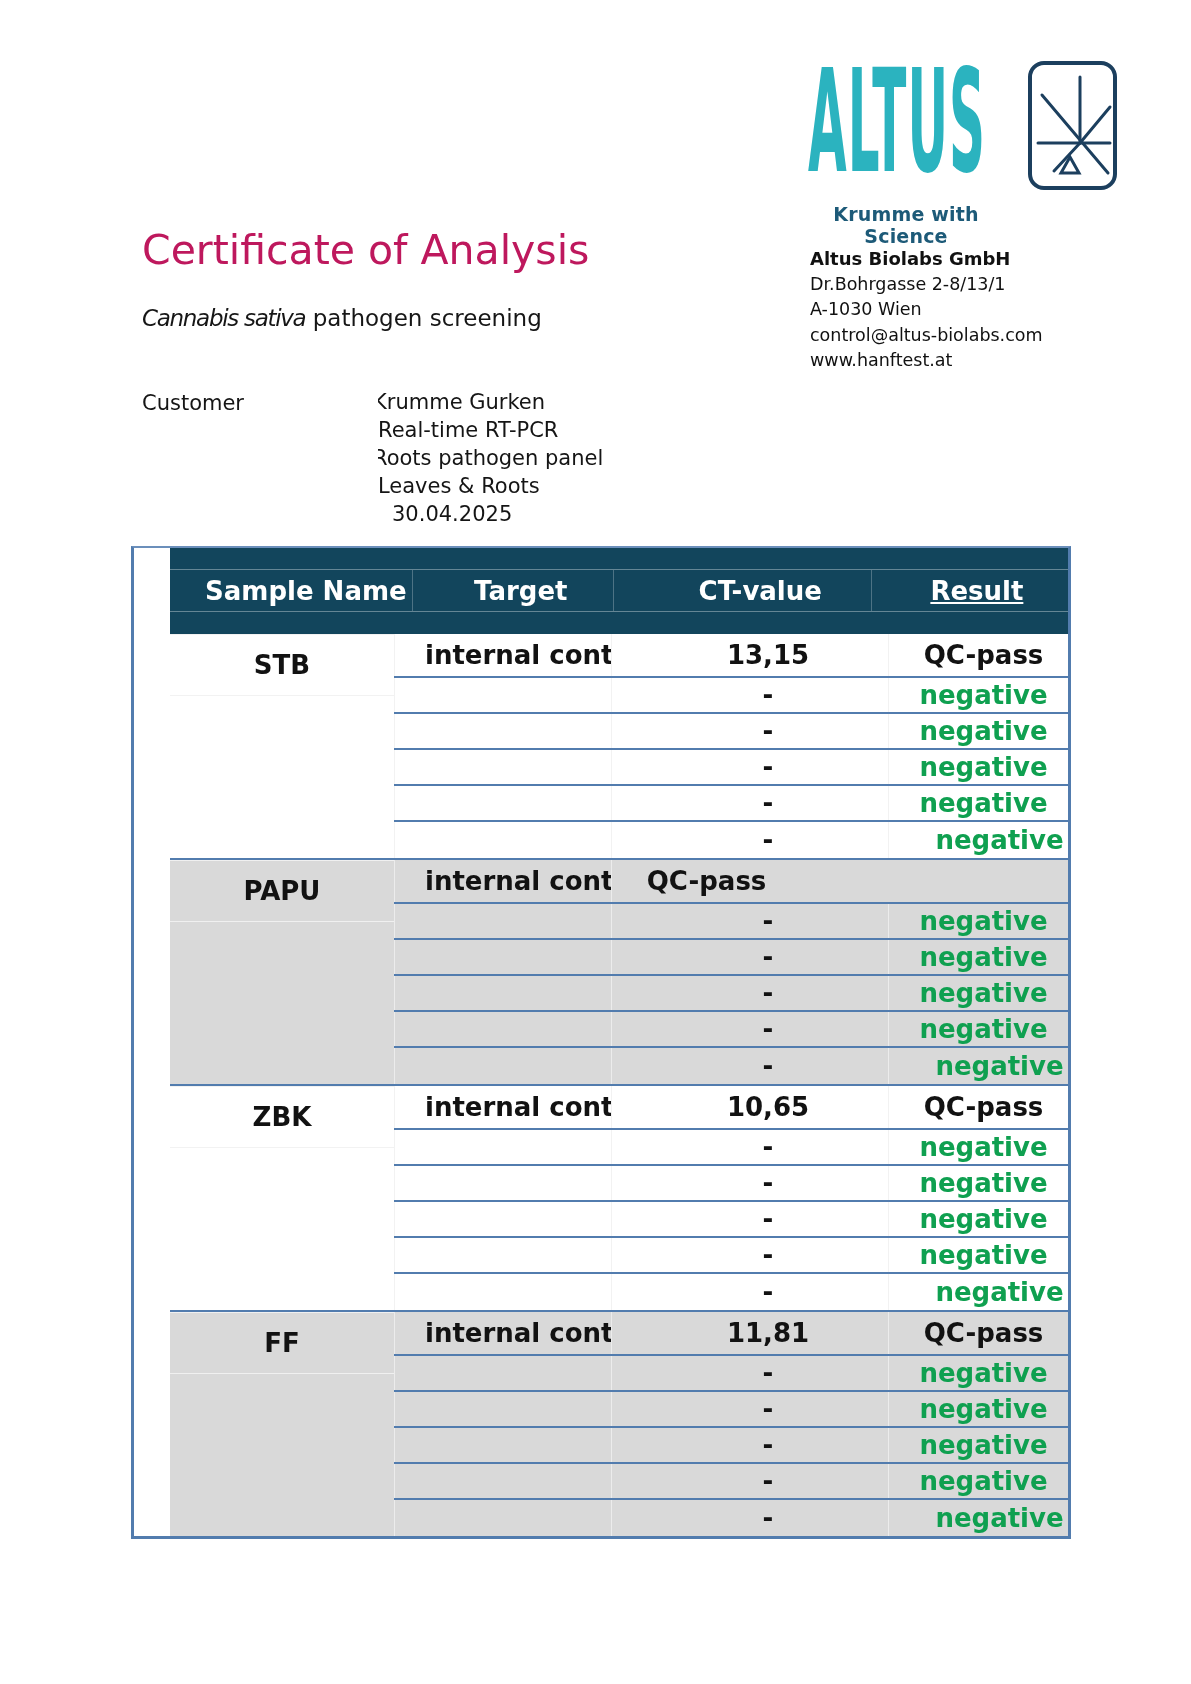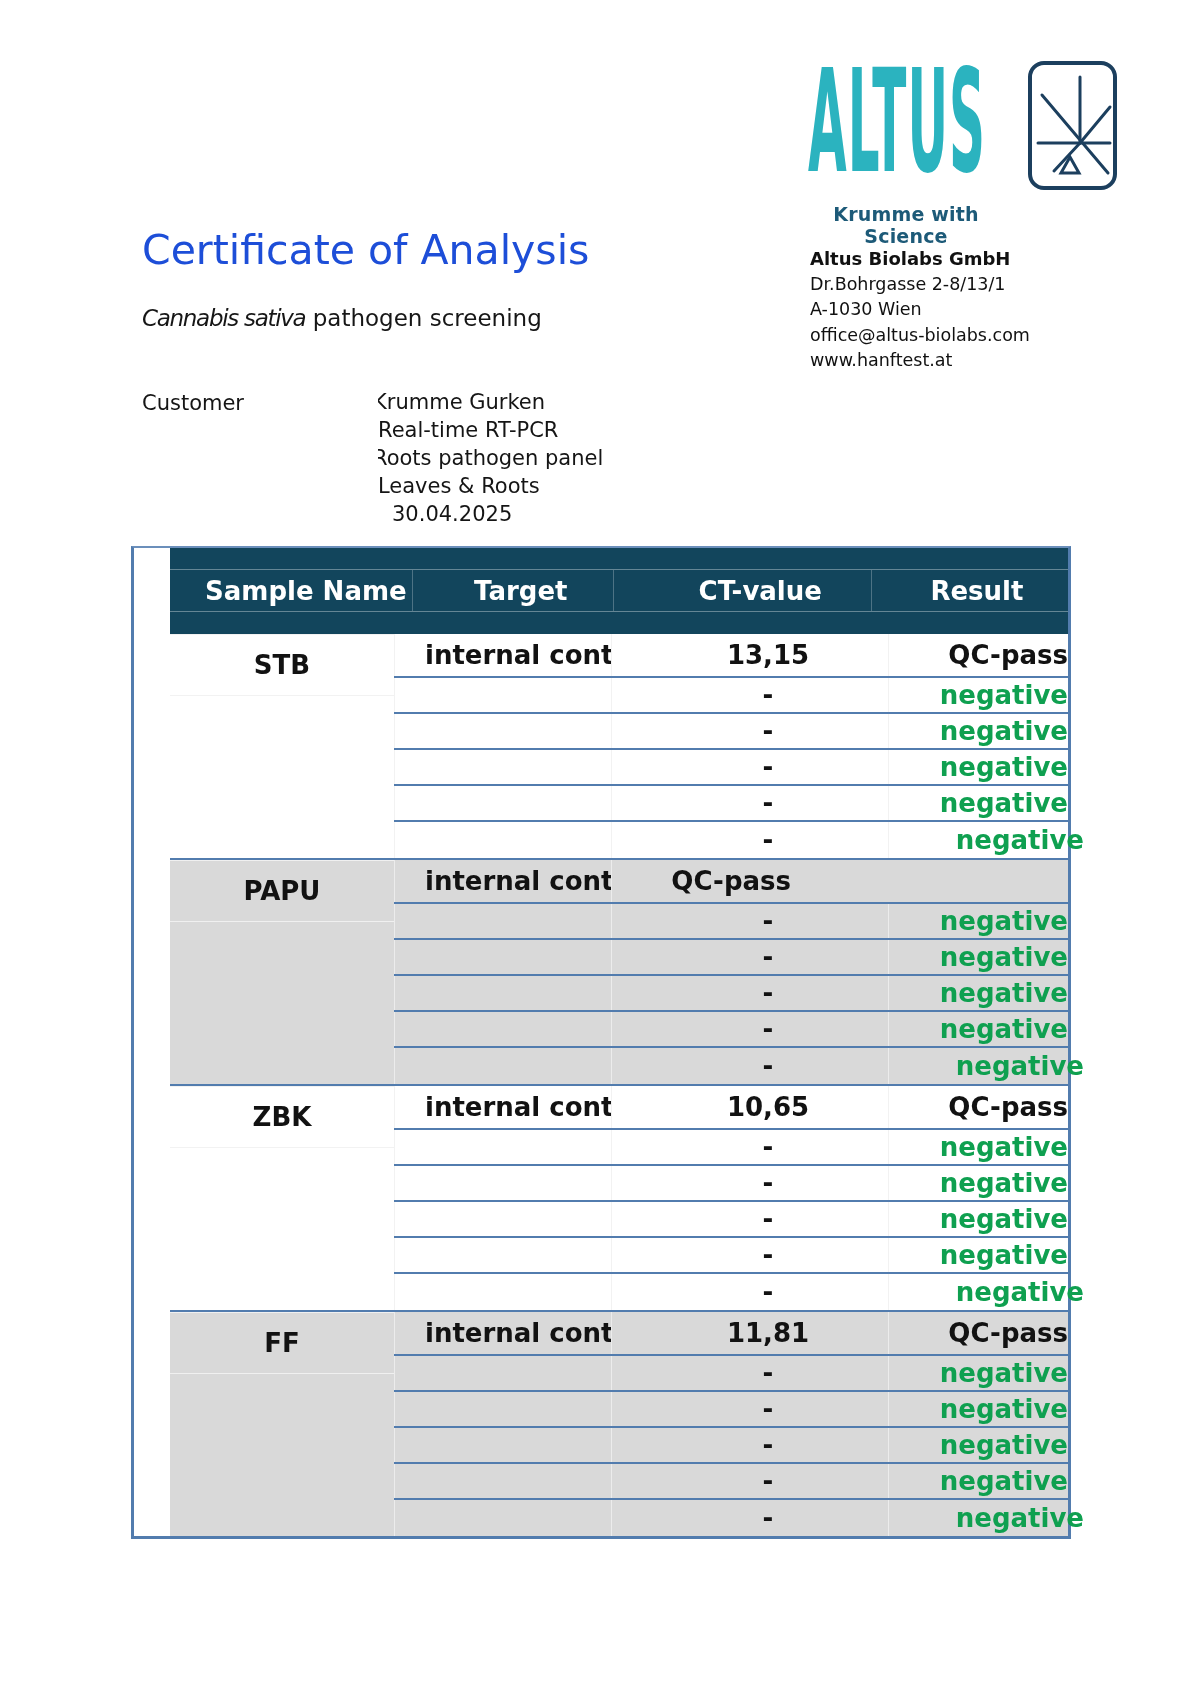--- a/index.html
+++ b/index.html
@@ -23,21 +23,21 @@
   .brand-tagline {
     position:absolute; left:804px; top:203px; width:204px; text-align:center;
     font-size:19px; font-weight:600; color:#1D5A78; letter-spacing:0.2px;
   }
   .company-block {
     position:absolute; left:810px; top:246px; font-size:17.5px; line-height:25.5px; color:#111;
   }
   .company-block .c-name { font-weight:bold; font-size:18px; }
 
   
-  .doc-title { position:absolute; left:142px; top:226px; font-size:41px; color:#1d4ed8; }
+  .doc-title { position:absolute; left:142px; top:226px; font-size:41px; color:#be185d; }
   .doc-subtitle { position:absolute; left:142px; top:305px; font-size:23px; color:#161616; white-space:nowrap; }
   .doc-subtitle .species { font-style:italic; letter-spacing:-1.3px; }
 
   
   .customer-label { position:absolute; left:142px; top:391px; font-size:21px; }
   .customer-values { position:absolute; left:378px; top:388px; width:330px; overflow:hidden;
     font-size:21px; line-height:28px; }
   .cv-line span { display:inline-block; white-space:nowrap; }
   .cv-line.clip span { margin-left:-5px; }
   .cv-line.indent span { margin-left:14px; }
@@ -57,21 +57,21 @@
     display:flex; height:42px; align-items:center; box-sizing:border-box;
     border-bottom:1px solid rgba(255,255,255,0.35);
     color:#ffffff; font-weight:bold; font-size:26px;
   }
   .head-cell { box-sizing:border-box; text-align:center; height:100%;
     display:flex; align-items:center; justify-content:center; }
   .head-cell + .head-cell { border-left:1px solid rgba(255,255,255,0.25); }
   .hc-sample { width:260px; padding-left:30px; }
   .hc-target { width:217px; padding-left:16px; }
   .hc-ct     { width:277px; padding-left:36px; }
-  .hc-result { width:213px; padding-left:14px; }
+  .hc-result { width:213px; padding-left:14px;text-decoration:underline; }
 
   .tb-group { display:flex; border-bottom:2px solid #527CAE; background:#ffffff; }
   .tb-group.alt { background:#D9D9D9; }
   .tb-group:last-child { border-bottom:none; }
   .g-sample { width:260px; display:flex; align-items:flex-start; justify-content:center; }
   .sample-box {
     width:100%; text-align:center; font-weight:bold; font-size:26px; color:#121212;
     padding:15px 0; border-top:1px solid rgba(0,0,0,0.05); border-bottom:1px solid rgba(0,0,0,0.05);
   }
   .alt .sample-box { border-top-color:rgba(255,255,255,0.6); border-bottom-color:rgba(255,255,255,0.6); }
@@ -80,21 +80,21 @@
     display:flex; height:36px; align-items:center; box-sizing:border-box;
     border-bottom:2px solid #527CAE; font-weight:bold; font-size:26px; color:#121212;
   }
   .t-row.first { height:44px; }
   .t-row.last  { border-bottom:none; }
   .td { box-sizing:border-box; height:100%; display:flex; align-items:center;
     border-left:1px solid rgba(0,0,0,0.05); }
   .alt .td { border-left:1px solid rgba(255,255,255,0.5); }
   .td-target { width:217px; padding-left:30px; overflow:hidden; white-space:nowrap; }
   .td-ct     { width:277px; padding-left:36px; justify-content:center; }
-  .td-result { width:180px; padding-left:10px; justify-content:flex-end; }
+  .td-result { width:180px; padding-left:10px; justify-content:center; }
   .td-result.neg { color:#0FA050; }
   .t-row.last .td-result span { transform:translateX(16px); }
   .td span { display:inline-block; white-space:nowrap; }
 </style>
 </head>
 <body>
 
 <div class="page">
 
   <div class="brand-wordmark">ALTUS</div>
@@ -109,21 +109,21 @@
         <path d="M38 92 L47 108 L29 108 Z"></path>
       </g>
     </svg>
   </div>
   <div class="brand-tagline">Krumme with Science</div>
 
   <div class="company-block">
     <div class="c-name">Altus Biolabs GmbH</div>
     <div>Dr.Bohrgasse 2-8/13/1</div>
     <div>A-1030 Wien</div>
-    <div>office@altus-biolabs.com</div>
+    <div>control@altus-biolabs.com</div>
     <div>www.hanftest.at</div>
   </div>
 
   <div class="doc-title">Certificate of Analysis</div>
   <div class="doc-subtitle"><span class="species">Cannabis sativa</span><span> pathogen screening</span></div>
 
   <div class="customer-label">Customer</div>
   <div class="customer-values">
     <div class="cv-line clip"><span>Krumme Gurken</span></div>
     <div class="cv-line"><span>Real-time RT-PCR</span></div>

